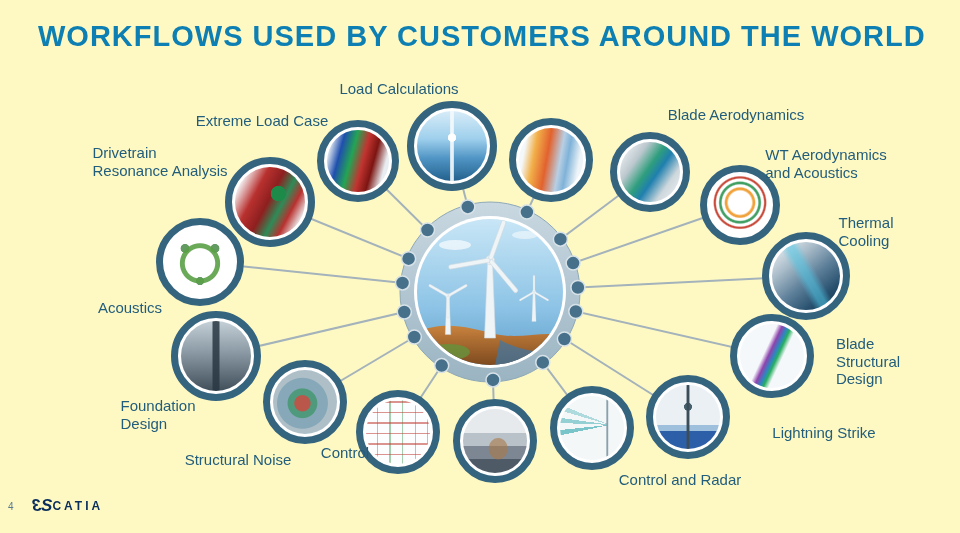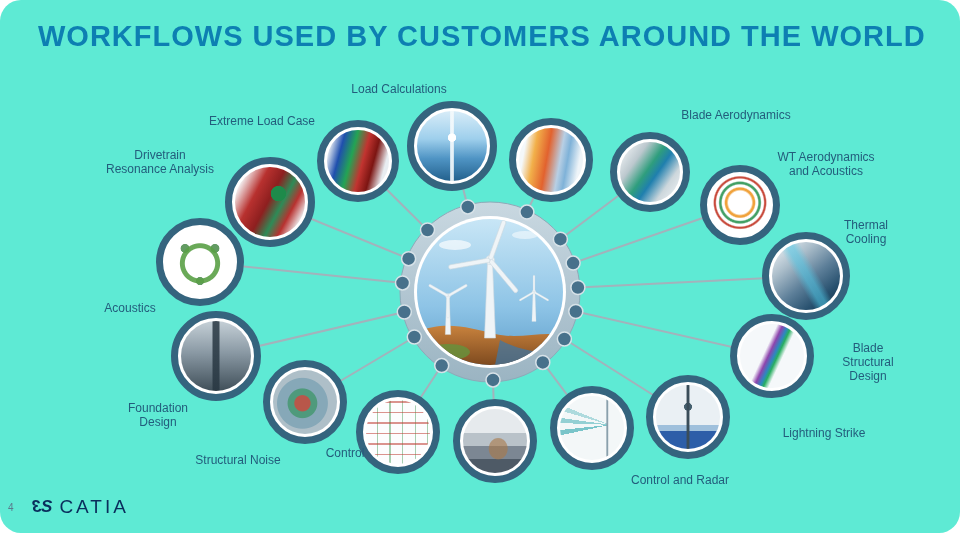--- a/index.html
+++ b/index.html
@@ -1,30 +1,30 @@
 <!DOCTYPE html>
 <html><head>
 <meta charset="utf-8">
 <style>
   html,body{margin:0;padding:0;background:#ffffff;}
-  .slide{position:relative;width:960px;height:533px;background:#5eead4;overflow:hidden;
-         font-family:"Liberation Sans",sans-serif;border-radius:21px;}
+  .slide{position:relative;width:960px;height:533px;background:#fef9c3;overflow:hidden;
+         font-family:"Liberation Sans",sans-serif;}
   .title{position:absolute;left:38px;top:20px;margin:0;font-size:29px;font-weight:bold;
          letter-spacing:1px;color:#0d7fb2;}
   .underlay{position:absolute;left:0;top:0;width:960px;height:533px;}
   .node{position:absolute;box-sizing:border-box;border:7px solid #35647e;border-radius:50%;
         background:#ffffff;padding:3px;}
   .thumb{width:100%;height:100%;border-radius:50%;}
-  .nlabel{position:absolute;transform:translate(-50%,-50%);white-space:pre-line;text-align:center;
-          font-size:12px;line-height:1.18;color:#235d7c;}
+  .nlabel{position:absolute;transform:translate(-50%,-50%);white-space:pre-line;text-align:left;
+          font-size:15px;line-height:1.18;color:#235d7c;}
   .footer{position:absolute;left:8px;top:496px;display:flex;align-items:center;}
   .pagenum{font-size:10px;color:#5a7a8c;margin-right:18px;}
   .logo{font-size:17px;font-weight:bold;font-style:italic;color:#0a2e5c;}
   .flip3{display:inline-block;transform:scaleX(-1);}
-  .brand{margin-left:7px;font-size:19px;font-weight:normal;letter-spacing:3px;color:#0a2e5c;}
+  .brand{font-size:12px;font-weight:bold;letter-spacing:3px;color:#0a2e5c;}
 
   
   .t-drivetrain{background:
     radial-gradient(circle at 62% 38%, #1e8a4a 0 12%, rgba(0,0,0,0) 13%),
     linear-gradient(118deg,#f6f8f9 12%,#b8312f 32%,#8e1f1f 48%,#2e8b57 62%,#b8312f 74%,#eef2f4 88%);}
   .t-extreme{background:
     linear-gradient(105deg,#eef2f5 8%,#1f4fae 24%,#23a454 40%,#c23430 56%,#7c1512 70%,#e8edf1 86%);}
   .t-load{background:
     radial-gradient(circle at 50% 38%, #ffffff 0 7%, rgba(0,0,0,0) 8%),
     linear-gradient(90deg, rgba(0,0,0,0) 47%, rgba(245,250,252,.9) 48% 52%, rgba(0,0,0,0) 53%),

